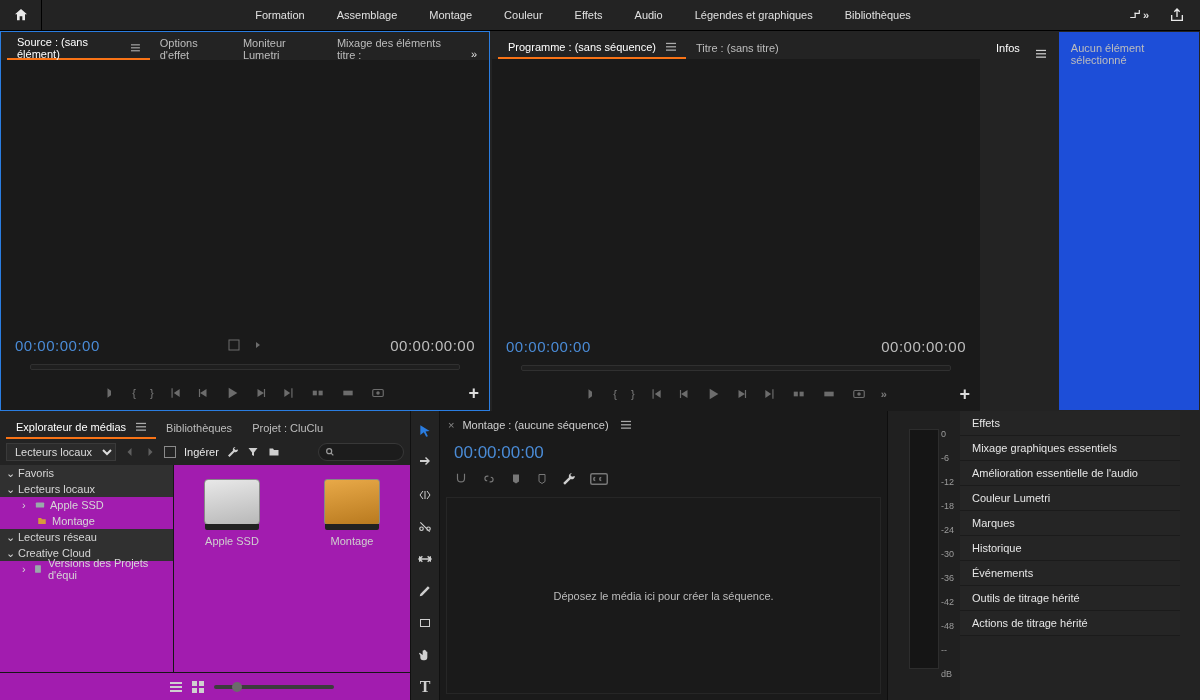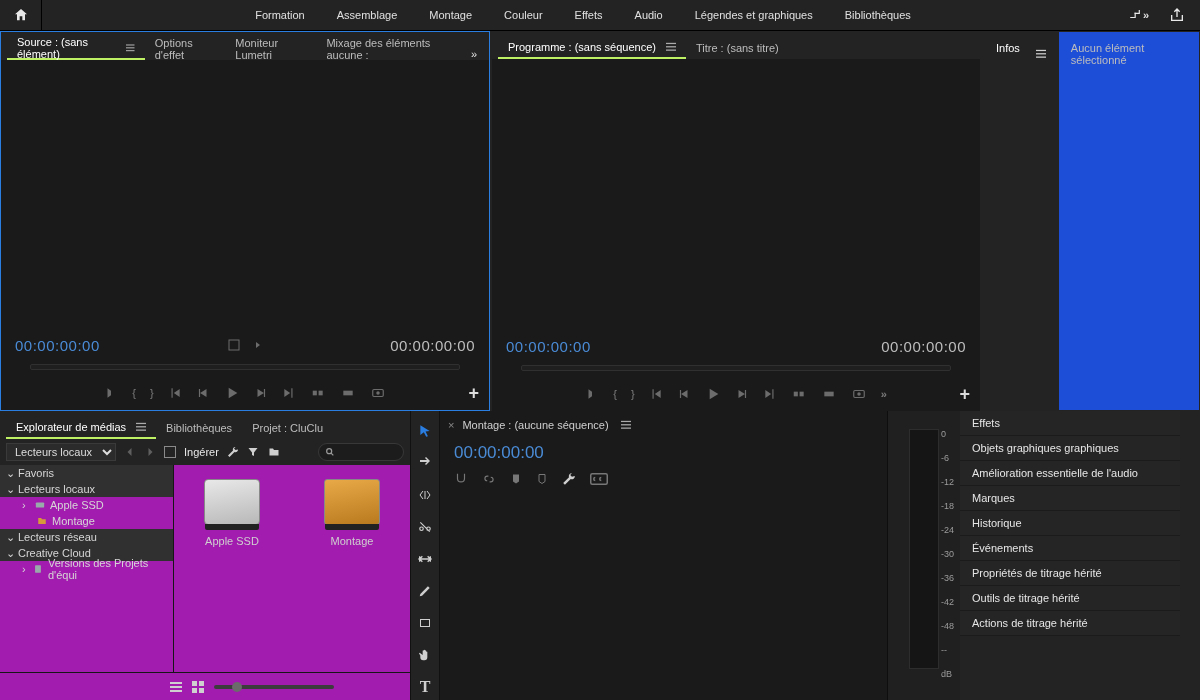--- a/index.html
+++ b/index.html
@@ -12,21 +12,21 @@
   .workspace-tabs { flex:1; display:flex; justify-content:center; }
   .workspace-tabs span { padding:0 16px; height:45px; display:flex; align-items:center; color:#e0e0e0; cursor:pointer; }
   .ws-overflow { width:30px; display:flex; align-items:center; justify-content:center; color:#e0e0e0; }
   .share-btn { width:46px; display:flex; align-items:center; justify-content:center; }
 
   
   .tabstrip { height:28px; background:#232323; display:flex; align-items:flex-end; padding:0 6px; position:relative; }
   .tabstrip .tab { padding:0 10px; height:22px; display:flex; align-items:center; color:#bdbdbd; gap:6px; }
   .tabstrip .tab.active { color:#fff; }
   .tabstrip .tab.active::after { content:""; position:absolute; left:0; right:0; bottom:0; height:0; }
-  .tabstrip .tab.underline { border-bottom:2px solid #bef264; }
+  .tabstrip .tab.underline { border-bottom:2px solid #f97316; }
   .hamburger { margin-left:4px; opacity:.8; }
   .tabstrip .overflow { margin-left:auto; padding:0 6px; color:#e0e0e0; }
 
   
   .row-top   { display:flex; height:380px; }
   .row-bottom{ display:flex; height:289px; }
 
   
   .monitor { background:#1a1a1a; display:flex; flex-direction:column; }
   .monitor.source { width:490px; border:1px solid #2a7de1; }
@@ -140,21 +140,21 @@
             <rect y="9" width="12" height="1.5"></rect>
           </svg>
       </div>
       <div class="tab">
           <span>Options d'effet</span>
         </div>
       <div class="tab">
           <span>Moniteur Lumetri</span>
         </div>
       <div class="tab">
-          <span>Mixage des éléments aucune :</span>
+          <span>Mixage des éléments titre :</span>
         </div>
       <div class="overflow">»</div>
     </div>
     <div class="view"></div>
     <div class="timebar">
       <span class="tc">00:00:00:00</span>
       <span style="display:flex;gap:10px;opacity:.45">
         <svg width="12" height="12" viewBox="0 0 12 12" fill="#cfcfcf">
             <rect x="1" y="1" width="10" height="10" fill="none" stroke="#cfcfcf"></rect>
           </svg>
@@ -465,20 +465,23 @@
       <svg width="12" height="14" viewBox="0 0 24 24" fill="#777">
           <path d="M6 3h12v14l-6 4-6-4z" fill="none" stroke="#777" stroke-width="2"></path>
         </svg>
       <svg width="14" height="14" viewBox="0 0 24 24" fill="#cfcfcf">
           <path d="M22 7a5 5 0 01-7 5L5 22l-3-3L12 9a5 5 0 015-7l-3 3 3 3z"></path>
         </svg>
       <svg width="18" height="12" viewBox="0 0 24 16" fill="none" stroke="#777" stroke-width="2">
           <rect x="1" y="1" width="22" height="14" rx="2"></rect>
           <path d="M7 10a2 2 0 110-4M15 10a2 2 0 110-4"></path>
         </svg>
+    </div>
+    <div class="drop">
+      <span>Déposez le média ici pour créer la séquence.</span>
     </div>
   </div>
 
   <div class="meter">
     <div class="bars"></div>
     <div class="ticks">
       <span>0</span>
         <span>-6</span>
         <span>-12</span>
       <span>-18</span>
@@ -490,38 +493,38 @@
       <span>--</span>
         <span>dB</span>
     </div>
   </div>
 
   <div class="right-list">
     <div class="item">
         <span>Effets</span>
       </div>
     <div class="item">
-        <span>Objets graphiques graphiques</span>
+        <span>Mixage graphiques essentiels</span>
       </div>
     <div class="item">
         <span>Amélioration essentielle de l'audio</span>
       </div>
     <div class="item">
+        <span>Couleur Lumetri</span>
+      </div>
+    <div class="item">
         <span>Marques</span>
       </div>
     <div class="item">
         <span>Historique</span>
       </div>
     <div class="item">
         <span>Événements</span>
       </div>
     <div class="item">
-        <span>Propriétés de titrage hérité</span>
-      </div>
-    <div class="item">
         <span>Outils de titrage hérité</span>
       </div>
     <div class="item">
         <span>Actions de titrage hérité</span>
       </div>
   </div>
 
 </div>
 
 </body></html>

